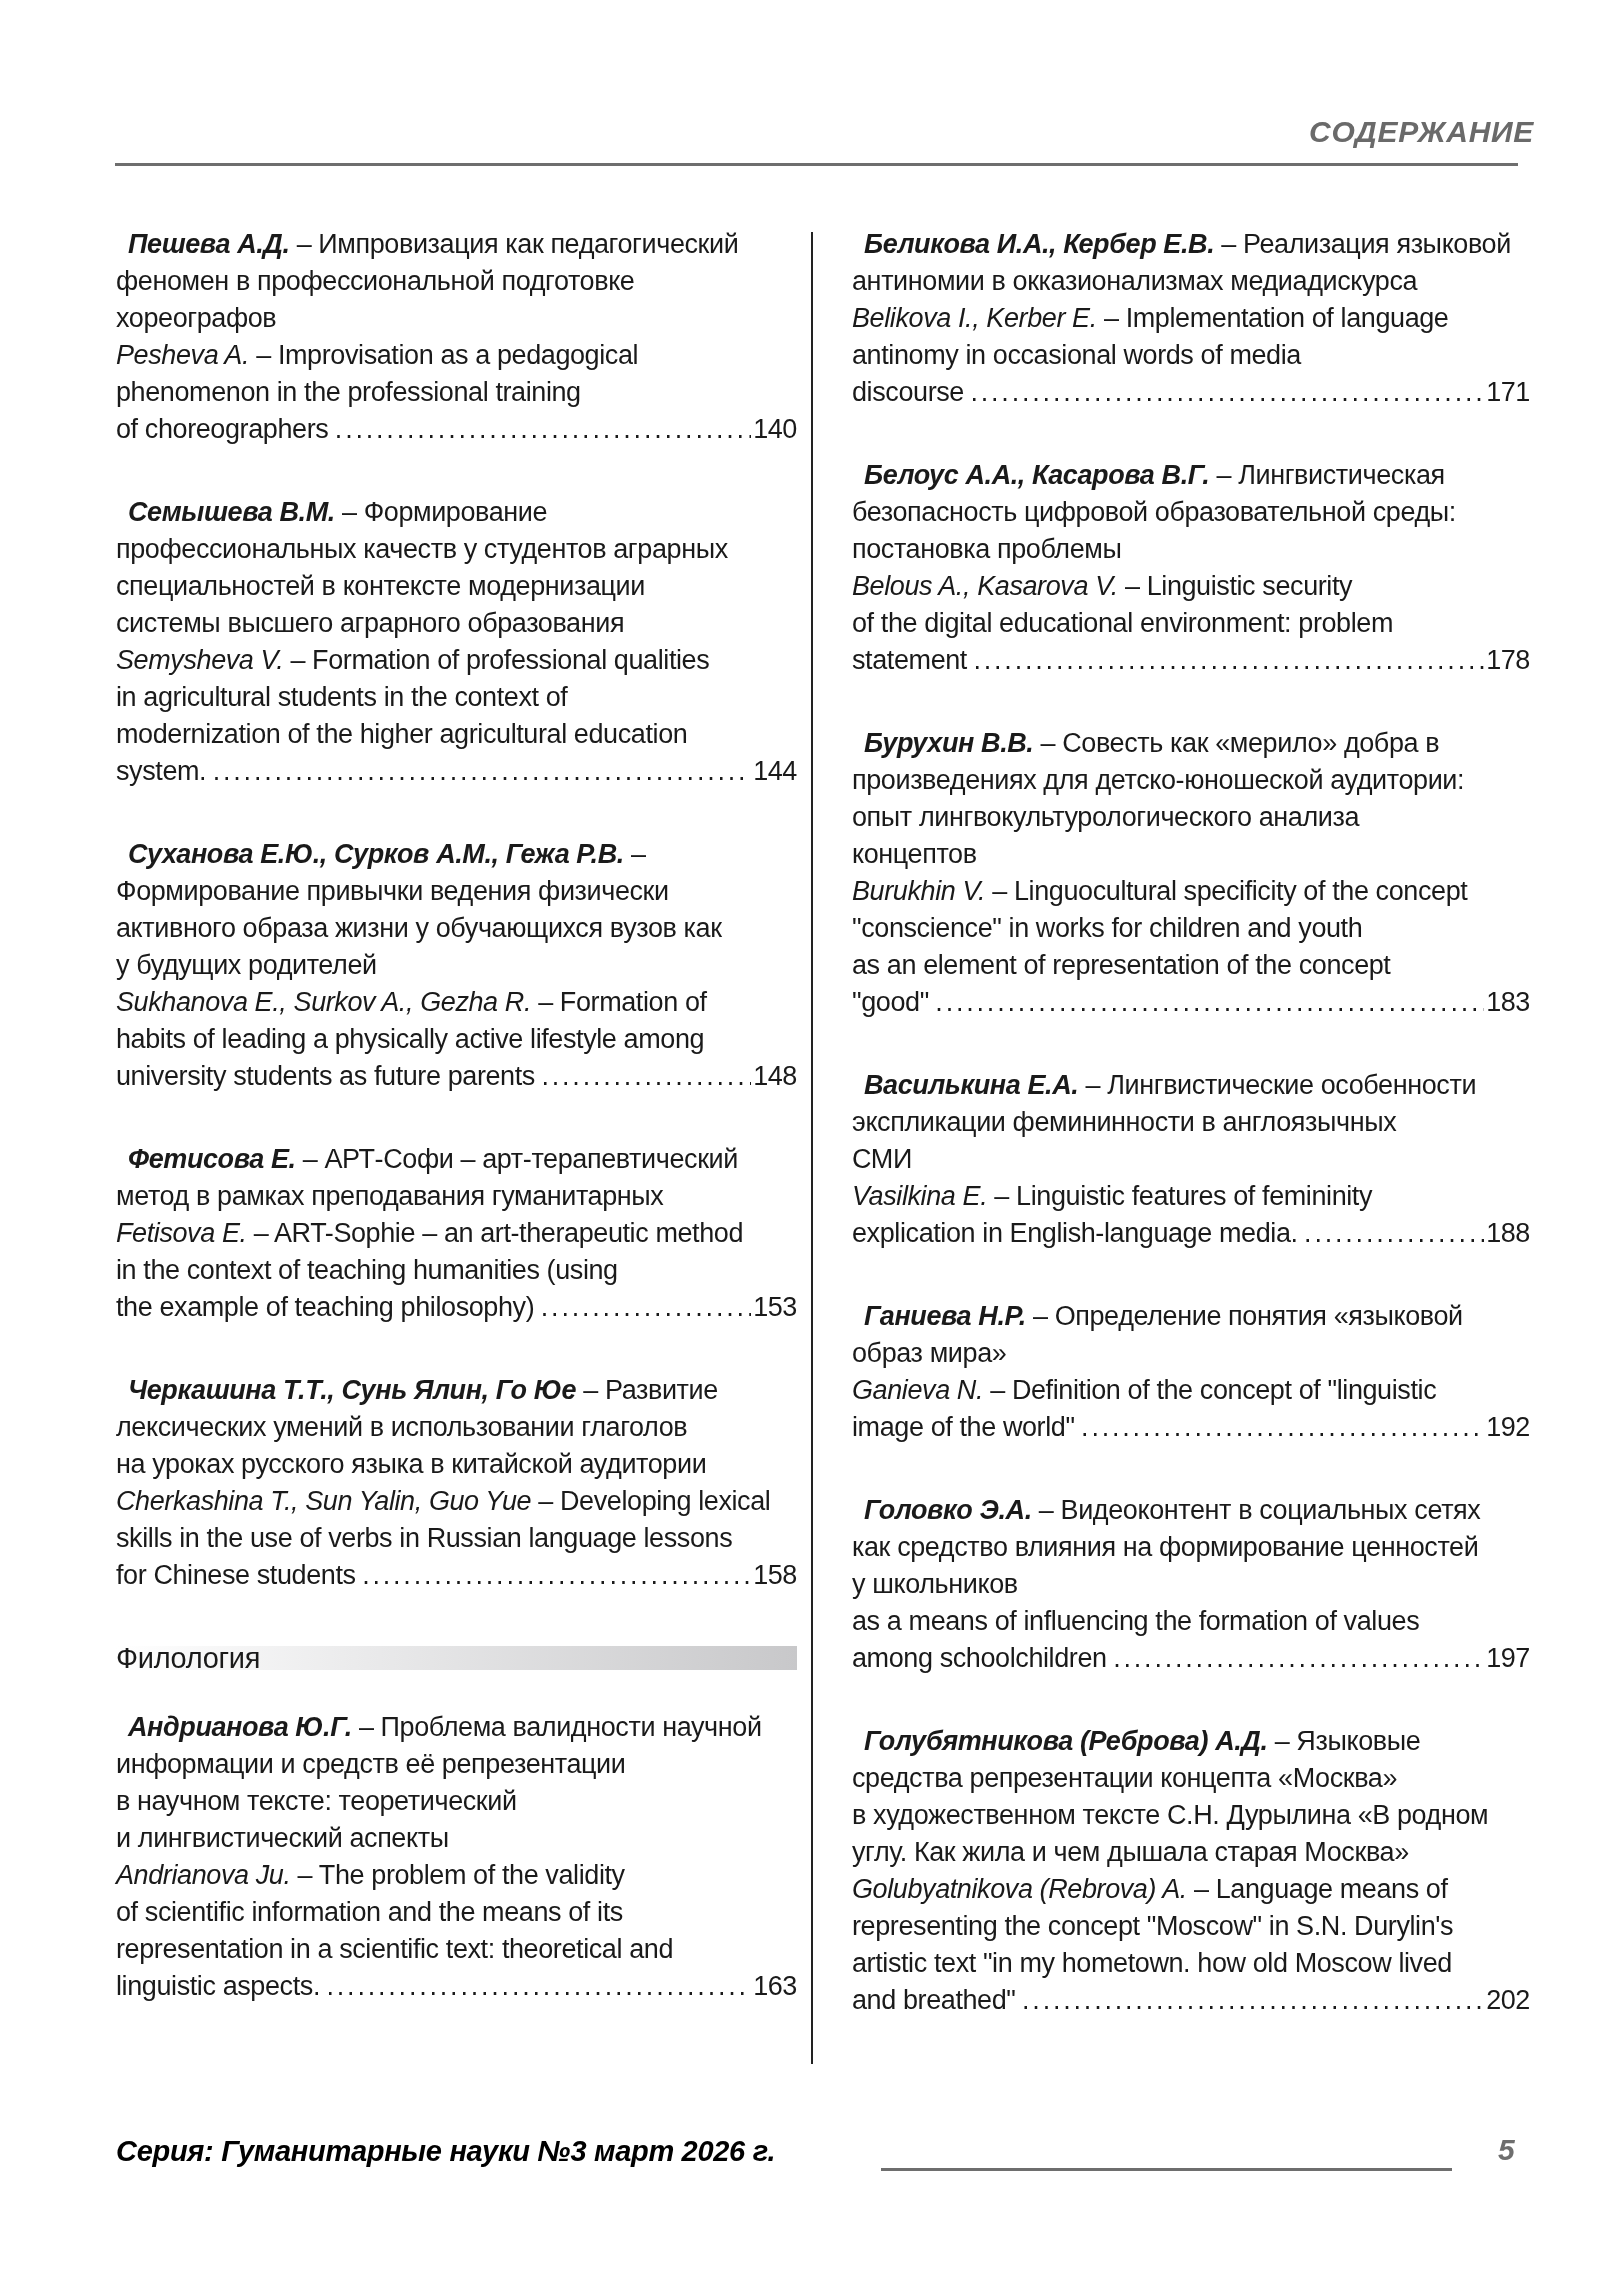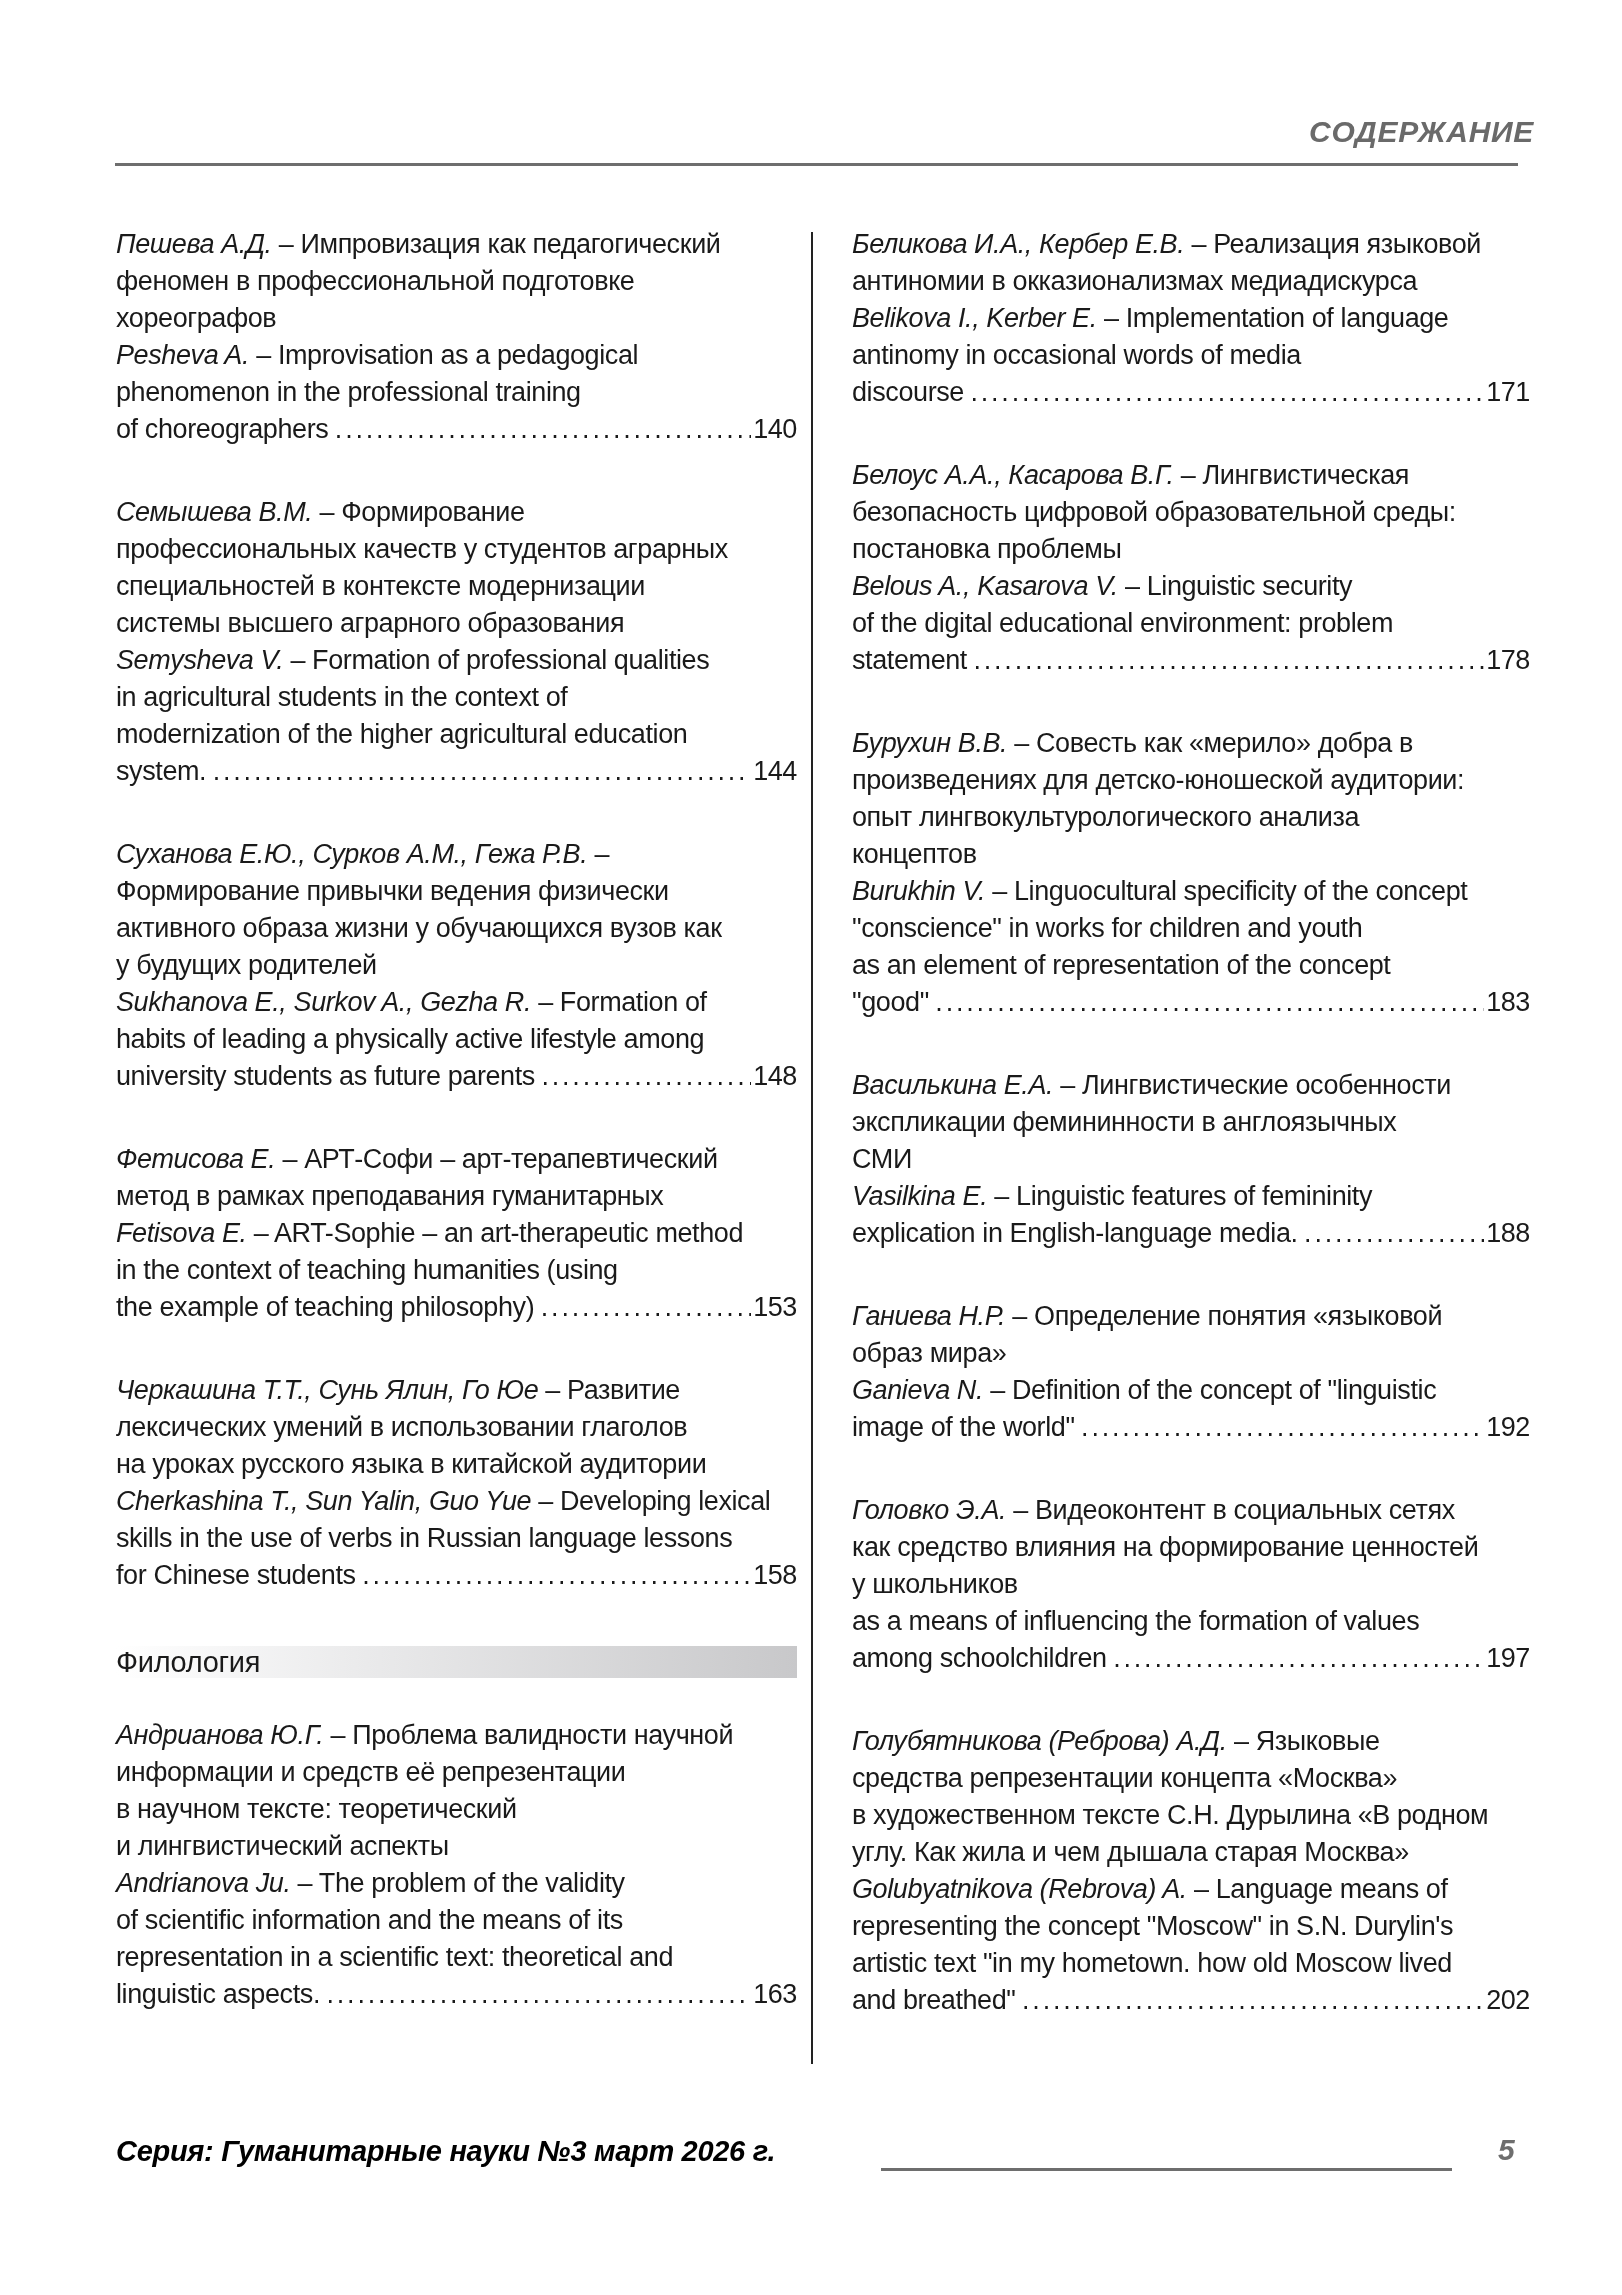--- a/index.html
+++ b/index.html
@@ -53,22 +53,23 @@
       margin: 0 0 46px 0;
       font-size: 27px;
       line-height: 37px;
       letter-spacing: -0.4px;
     }
     .line {
       display: block;
       white-space: nowrap;
     }
     .author-ru {
-      font-weight: normal;
-      font-style: italic;
+      font-weight: bold;
+      font-style: italic;
+      margin-left: 12px;
     }
     .author-en {
       font-style: italic;
     }
     .leader-line {
       display: flex;
       align-items: baseline;
       white-space: nowrap;
       text-align: center;
     }
@@ -79,21 +80,21 @@
       margin: 0 2.6px 0 6.5px;
       letter-spacing: 2.8px;
       color: #1a1a1a;
     }
     .leader-dots::before {
       content: "........................................................................................................................................................";
     }
     .page-num { flex: 0 0 auto; }
     .section-band {
       position: relative;
-      height: 32px;
+      height: 24px;
       margin: 52px 0 39px 0;
       background: linear-gradient(to right, #ffffff 0%, #ebebec 35%, #c8c8ca 100%);
       display: flex;
       align-items: center;
     }
     .section-label {
       font-family: "Liberation Sans", sans-serif;
       font-size: 29px;
       letter-spacing: -0.3px;
       color: #1a1a1a;

